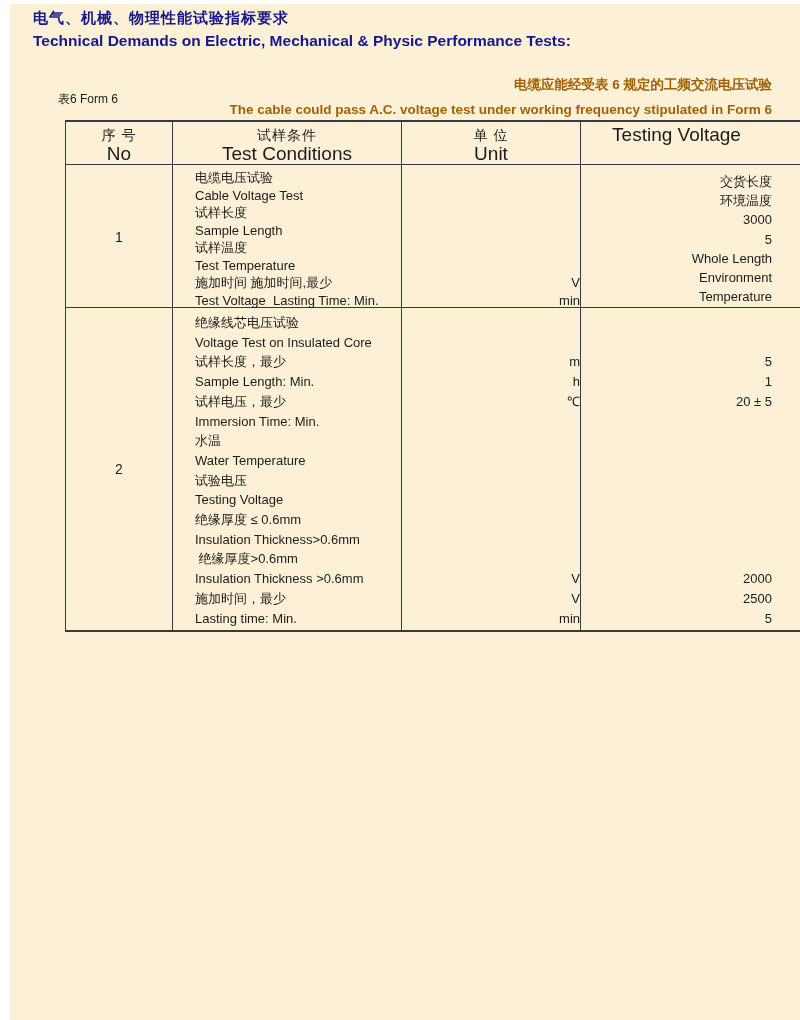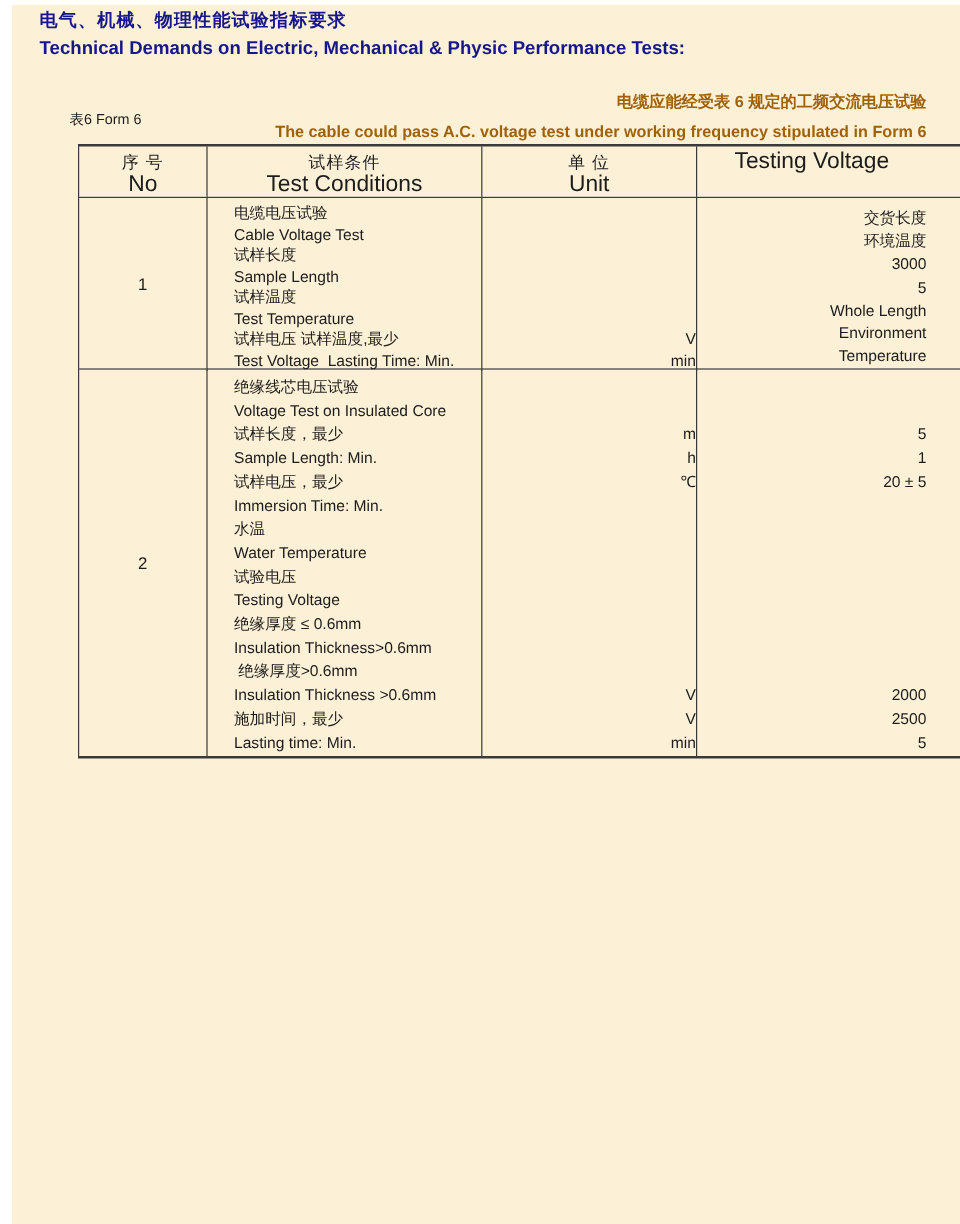--- a/index.html
+++ b/index.html
@@ -123,21 +123,21 @@
 
   <div class="trow row1">
     <div class="no-cell">1</div>
     <div class="cond-cell lines-a">
         <div class="ln">电缆电压试验</div>
         <div class="ln">Cable Voltage Test</div>
         <div class="ln">试样长度</div>
         <div class="ln">Sample Length</div>
         <div class="ln">试样温度</div>
         <div class="ln">Test Temperature</div>
-        <div class="ln">试样电压 试样温度,最少</div>
+        <div class="ln">施加时间 施加时间,最少</div>
         <div class="ln">Test Voltage  Lasting Time: Min.</div>
       </div>
     <div class="center-cell lines-a">
         <div class="ln">&nbsp;</div>
         <div class="ln">&nbsp;</div>
         <div class="ln">&nbsp;</div>
         <div class="ln">&nbsp;</div>
         <div class="ln">&nbsp;</div>
         <div class="ln">&nbsp;</div>
         <div class="ln">V</div>

